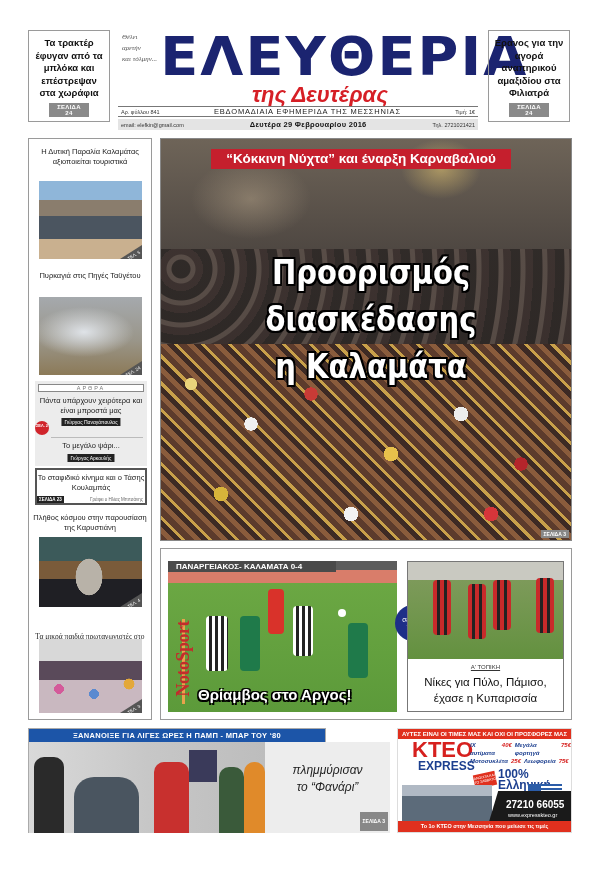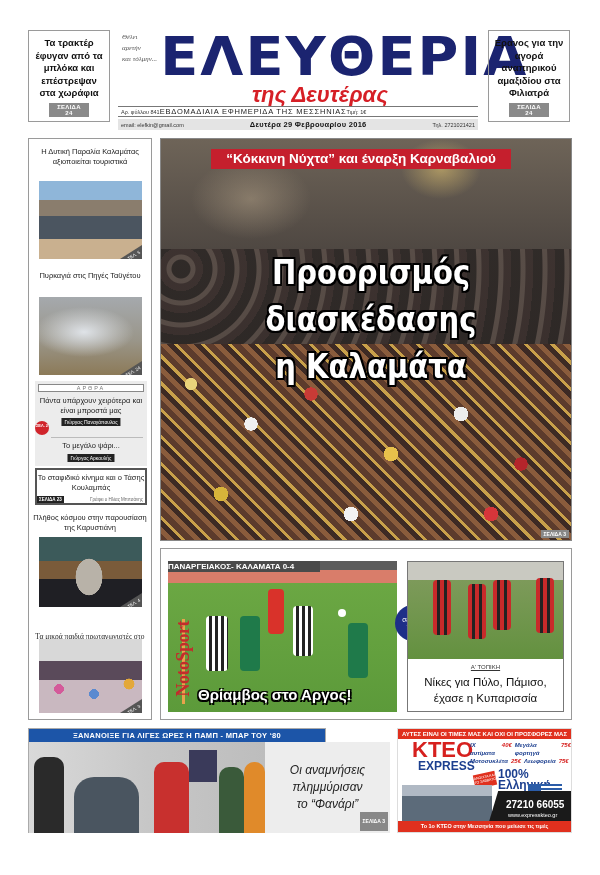--- a/index.html
+++ b/index.html
@@ -7,21 +7,21 @@
 
   
   .teaser-box { position: absolute; top: 30px; width: 82px; height: 92px; border: 1px solid #9a9a9a; text-align: center; padding: 6px 3px 0; }
   .teaser-box .t { font-weight: bold; font-size: 9.5px; line-height: 12.5px; color: #111; }
   .teaser-box .pg { position: absolute; bottom: 4px; left: 50%; transform: translateX(-50%); background: #8a8a8a; color: #fff; font-size: 6px; padding: 1px 4px; font-weight: bold; letter-spacing: .3px; }
 
   .motto { position: absolute; left: 122px; top: 32px; font-family: "Liberation Serif", serif; font-style: italic; font-size: 7px; line-height: 11px; color: #555; }
   .masthead { position: absolute; left: 168px; top: 30px; width: 312px; height: 54px; font-family: "DejaVu Sans", sans-serif; font-weight: bold; font-size: 53px; color: #1b2470; letter-spacing: 2px; line-height: 54px; text-align: center; transform: scaleX(1.05); }
   .subtitle { position: absolute; left: 215px; top: 82px; width: 210px; text-align: center; font-family: "Liberation Sans", sans-serif; font-style: italic; font-weight: bold; font-size: 22px; color: #d61f26; }
 
-  .infobar1 { position: absolute; left: 118px; top: 106px; width: 360px; height: 11px; border-top: 1px solid #777; border-bottom: 1px solid #777; font-size: 5.5px; display: flex; align-items: center; justify-content: flex-start; padding: 0 3px; color: #333; }
+  .infobar1 { position: absolute; left: 118px; top: 106px; width: 360px; height: 11px; border-top: 1px solid #777; border-bottom: 1px solid #777; font-size: 5.5px; display: flex; align-items: center; justify-content: space-between; padding: 0 3px; color: #333; }
   .infobar1 .mid { font-size: 7.5px; letter-spacing: .8px; color: #222; }
   .infobar2 { position: absolute; left: 118px; top: 119px; width: 360px; height: 11px; background: #e4e4e4; font-size: 5.5px; display: flex; align-items: center; justify-content: space-between; padding: 0 3px; color: #333; }
   .infobar2 .mid { font-weight: bold; font-size: 7.5px; color: #111; letter-spacing: .3px; }
 
   
   .sidebar { position: absolute; left: 28px; top: 138px; width: 124px; height: 582px; border: 1px solid #9a9a9a; }
   .sb-cap { position: absolute; left: 4px; width: 114px; text-align: center; font-size: 7.5px; line-height: 10px; color: #222; }
   .sb-img { position: absolute; left: 10px; width: 103px; }
   .pg-tri { position: absolute; right: 0; bottom: 0; width: 0; height: 0; border-left: 22px solid transparent; border-bottom: 14px solid #555; }
   .pg-tri span { position: absolute; right: 1px; bottom: -13px; font-size: 4.5px; color: #fff; transform: rotate(-30deg); white-space: nowrap; }
@@ -58,21 +58,21 @@
       radial-gradient(circle 12px at 330px 170px, #d6353a 60%, transparent 61%),
       repeating-linear-gradient(45deg, #5c3b2c 0 6px, #8a5c3c 6px 11px, #3d2a24 11px 16px, #c8a04a 16px 19px); }
   .kokkini-banner { position: absolute; left: 50px; top: 10px; width: 300px; height: 20px; background: #c51f2d; color: #fff; font-weight: bold; font-size: 13.5px; text-align: center; line-height: 20px; }
   .main-headline { position: absolute; left: 60px; top: 110px; width: 300px; text-align: center; color: #fff; font-weight: bold; font-size: 33px; line-height: 47px; text-shadow: 2px 2px 0 #000, -2px -2px 0 #000, 2px -2px 0 #000, -2px 2px 0 #000, 0 2px 0 #000, 2px 0 0 #000, 0 -2px 0 #000, -2px 0 0 #000; font-family: "DejaVu Sans", sans-serif; transform: scaleX(.88); }
   .page-tag { position: absolute; right: 2px; bottom: 2px; background: #888; color: #fff; font-size: 5px; padding: 1px 3px; font-weight: bold; }
 
   
   .sports { position: absolute; left: 160px; top: 548px; width: 412px; height: 172px; border: 1px solid #9a9a9a; }
   .sport-left { position: absolute; left: 7px; top: 12px; width: 229px; height: 151px; overflow: hidden;
     background: linear-gradient(180deg, #5c5c5c 0 9px, #d97d6a 9px 22px, #6ba743 22px, #5c9a3a 100%); }
-  .score-bar { position: absolute; left: 0; top: 0; width: 152px; height: 11px; background: #4a4a4a; color: #fff; font-weight: bold; font-size: 8px; line-height: 11px; padding-left: 0; }
+  .score-bar { position: absolute; left: 0; top: 0; width: 168px; height: 11px; background: #4a4a4a; color: #fff; font-weight: bold; font-size: 8px; line-height: 11px; padding-left: 8px; }
   .notosport { position: absolute; left: -30px; top: 80px; transform: rotate(-90deg); font-family: "Liberation Serif", serif; font-weight: bold; font-size: 18px; color: #c22c2c; letter-spacing: -.5px; width: 90px; }
   .ns-bar { position: absolute; left: 14px; top: 58px; width: 3px; height: 85px; background: #e8a34c; }
   .player { position: absolute; border-radius: 4px; }
   .trifoso { position: absolute; left: 30px; top: 125px; width: 220px; color: #fff; font-weight: bold; font-size: 15px; text-shadow: 1.5px 1.5px 0 #000, -1.5px -1.5px 0 #000, 1.5px -1.5px 0 #000, -1.5px 1.5px 0 #000; }
   .seal { position: absolute; left: 234px; top: 56px; width: 36px; height: 36px; border-radius: 50%; background: #1e2f88; color: #fff; font-size: 6.5px; text-align: center; padding-top: 9px; line-height: 8px; border: 2px dotted #1e2f88; }
   .sport-right { position: absolute; left: 246px; top: 12px; width: 157px; height: 151px; border: 1px solid #777; }
   .sr-photo { position: absolute; left: 0; top: 0; width: 155px; height: 97px; overflow: hidden; background: linear-gradient(180deg, #c9c9c1 0 18px, #7d9a5a 18px, #63913f 100%); }
   .sr-label { position: absolute; top: 102px; width: 100%; text-align: center; font-size: 6px; text-decoration: underline; color: #333; }
   .sr-title { position: absolute; top: 112px; width: 100%; text-align: center; font-weight: normal; font-size: 11.5px; line-height: 16px; color: #111; }
 
@@ -227,21 +227,20 @@
   <div class="bl-head">ΞΑΝΑΝΟΙΞΕ ΓΙΑ ΛΙΓΕΣ ΩΡΕΣ Η ΠΑΜΠ - ΜΠΑΡ ΤΟΥ ‘80</div>
   <div class="bl-photo">
     <div style="position:absolute;left:5px;top:15px;width:30px;height:76px;background:#2a2a2a;border-radius:10px 10px 0 0;"></div>
     <div style="position:absolute;left:45px;top:35px;width:65px;height:56px;background:#4a5560;border-radius:20px 20px 0 0;"></div>
     <div style="position:absolute;left:125px;top:20px;width:35px;height:71px;background:#c8302e;border-radius:10px 10px 0 0;"></div>
     <div style="position:absolute;left:160px;top:8px;width:28px;height:32px;background:#3a3a5a;"></div>
     <div style="position:absolute;left:190px;top:25px;width:25px;height:66px;background:#3a5a3a;border-radius:10px 10px 0 0;"></div>
     <div style="position:absolute;left:215px;top:20px;width:21px;height:71px;background:#e08a2a;border-radius:10px 10px 0 0;"></div>
   </div>
   <div class="bl-text">
-    <div>Οι αναμνήσεις</div>
     <div>πλημμύρισαν</div>
     <div>το “Φανάρι”</div>
     <div class="pg">ΣΕΛΙΔΑ 3</div>
   </div>
 </div>
 
 <div class="ad">
   <div class="ad-top">ΑΥΤΕΣ ΕΙΝΑΙ ΟΙ ΤΙΜΕΣ ΜΑΣ ΚΑΙ ΟΧΙ ΟΙ ΠΡΟΣΦΟΡΕΣ ΜΑΣ</div>
   <div class="ad-kteo">KTEO</div>
   <div class="ad-express">EXPRESS</div>

